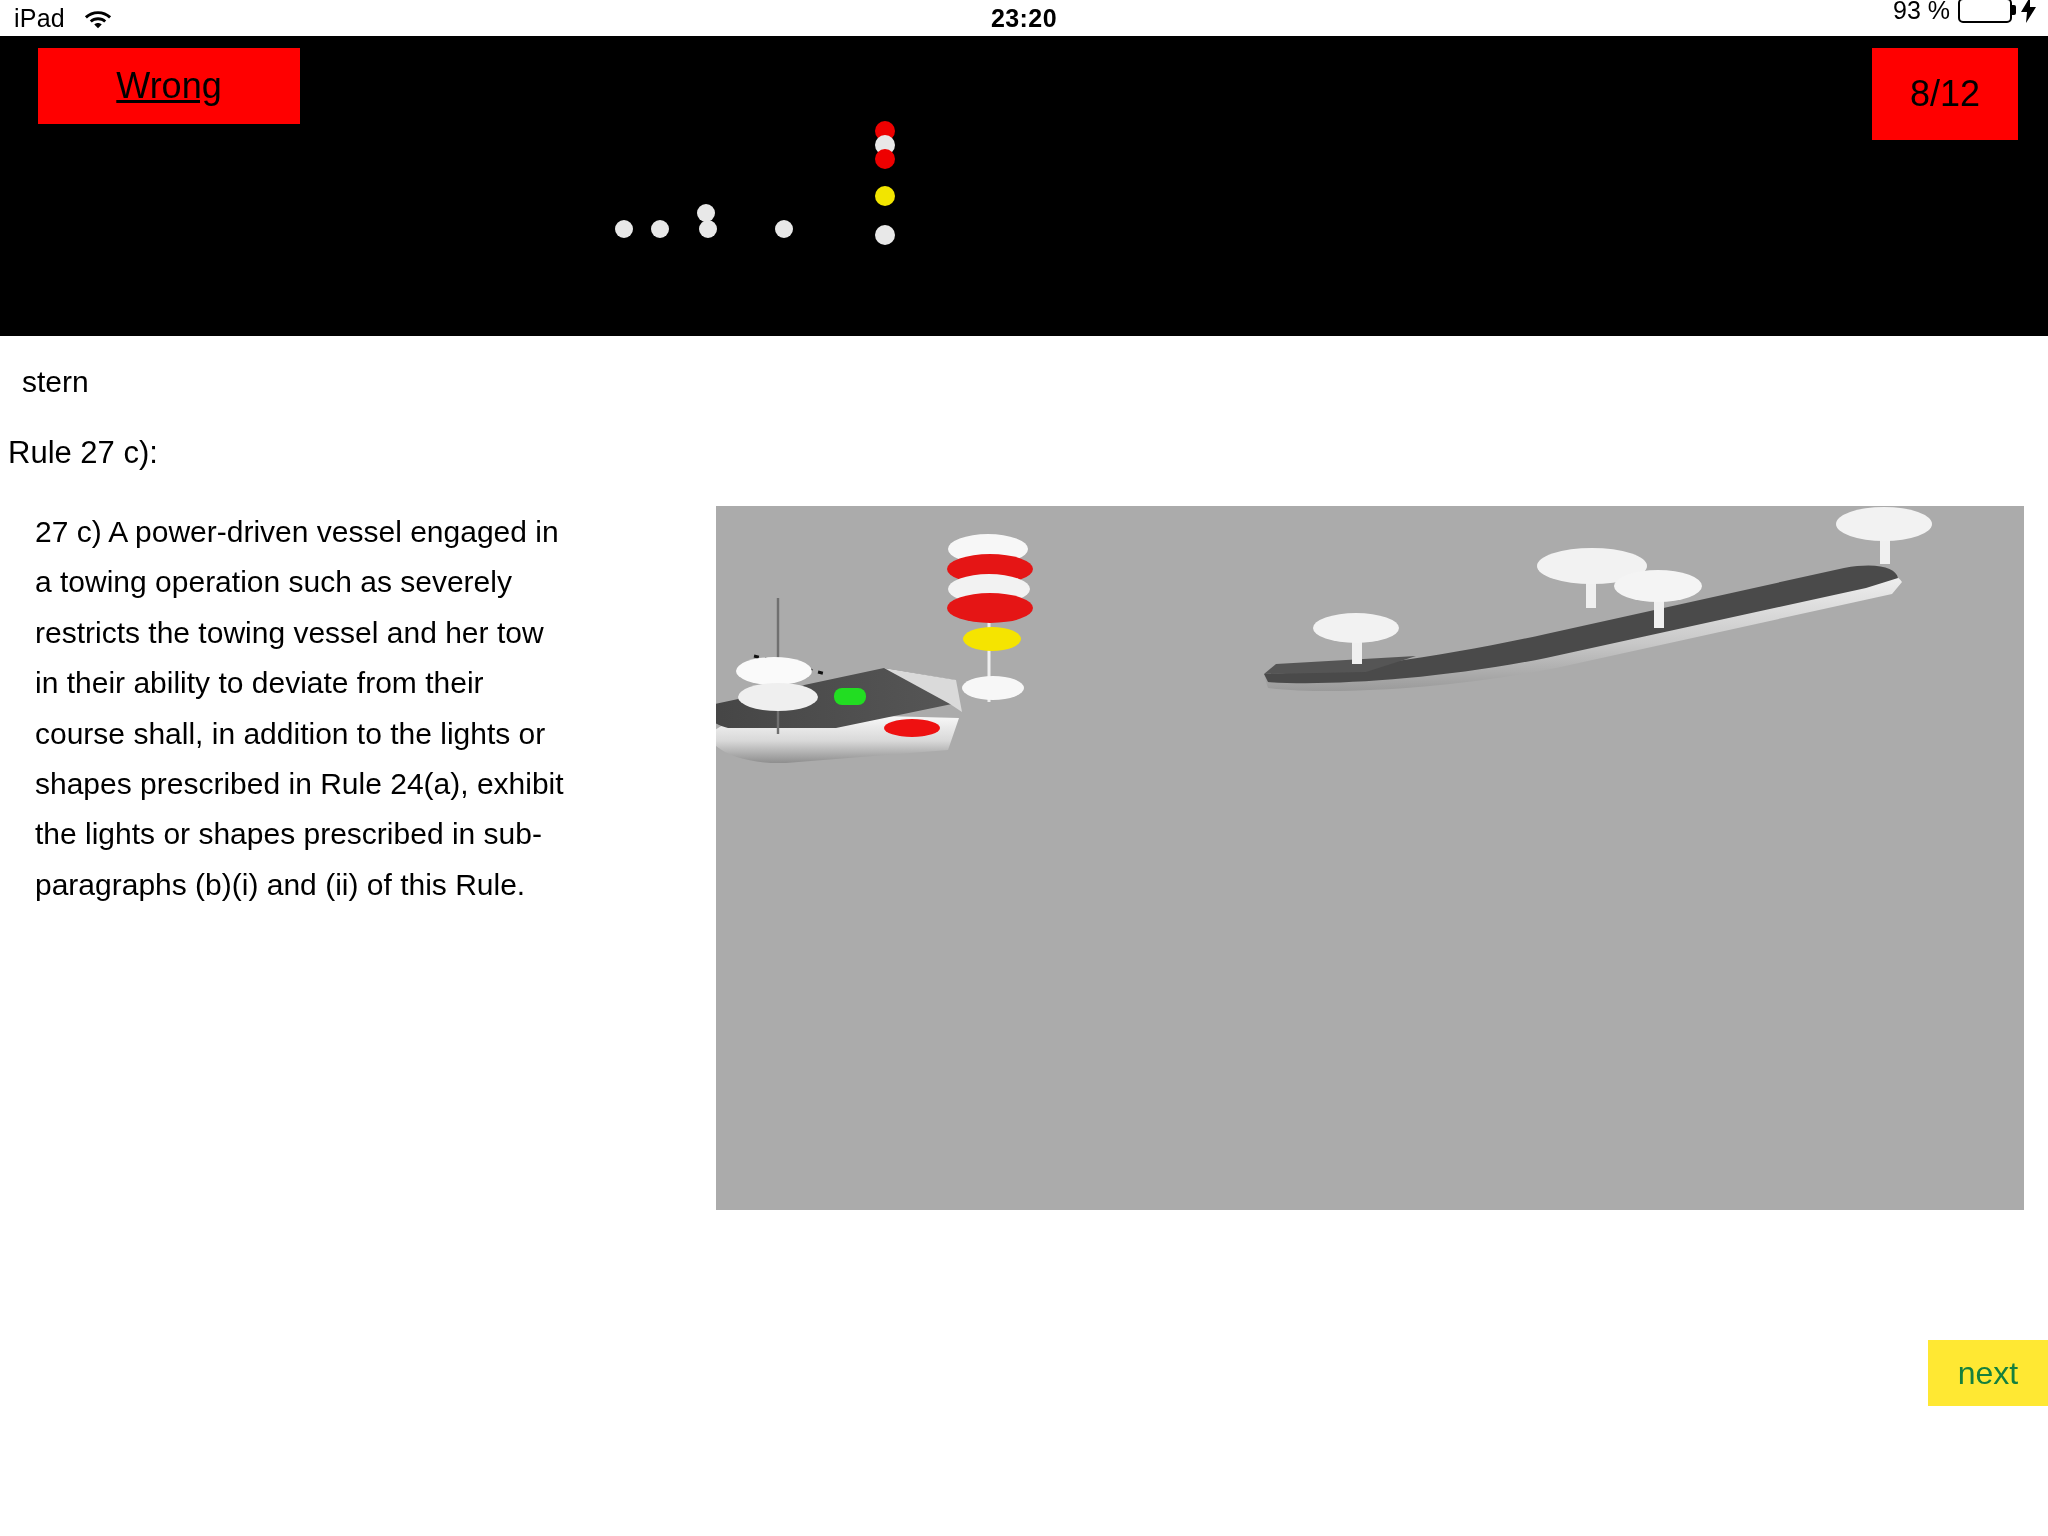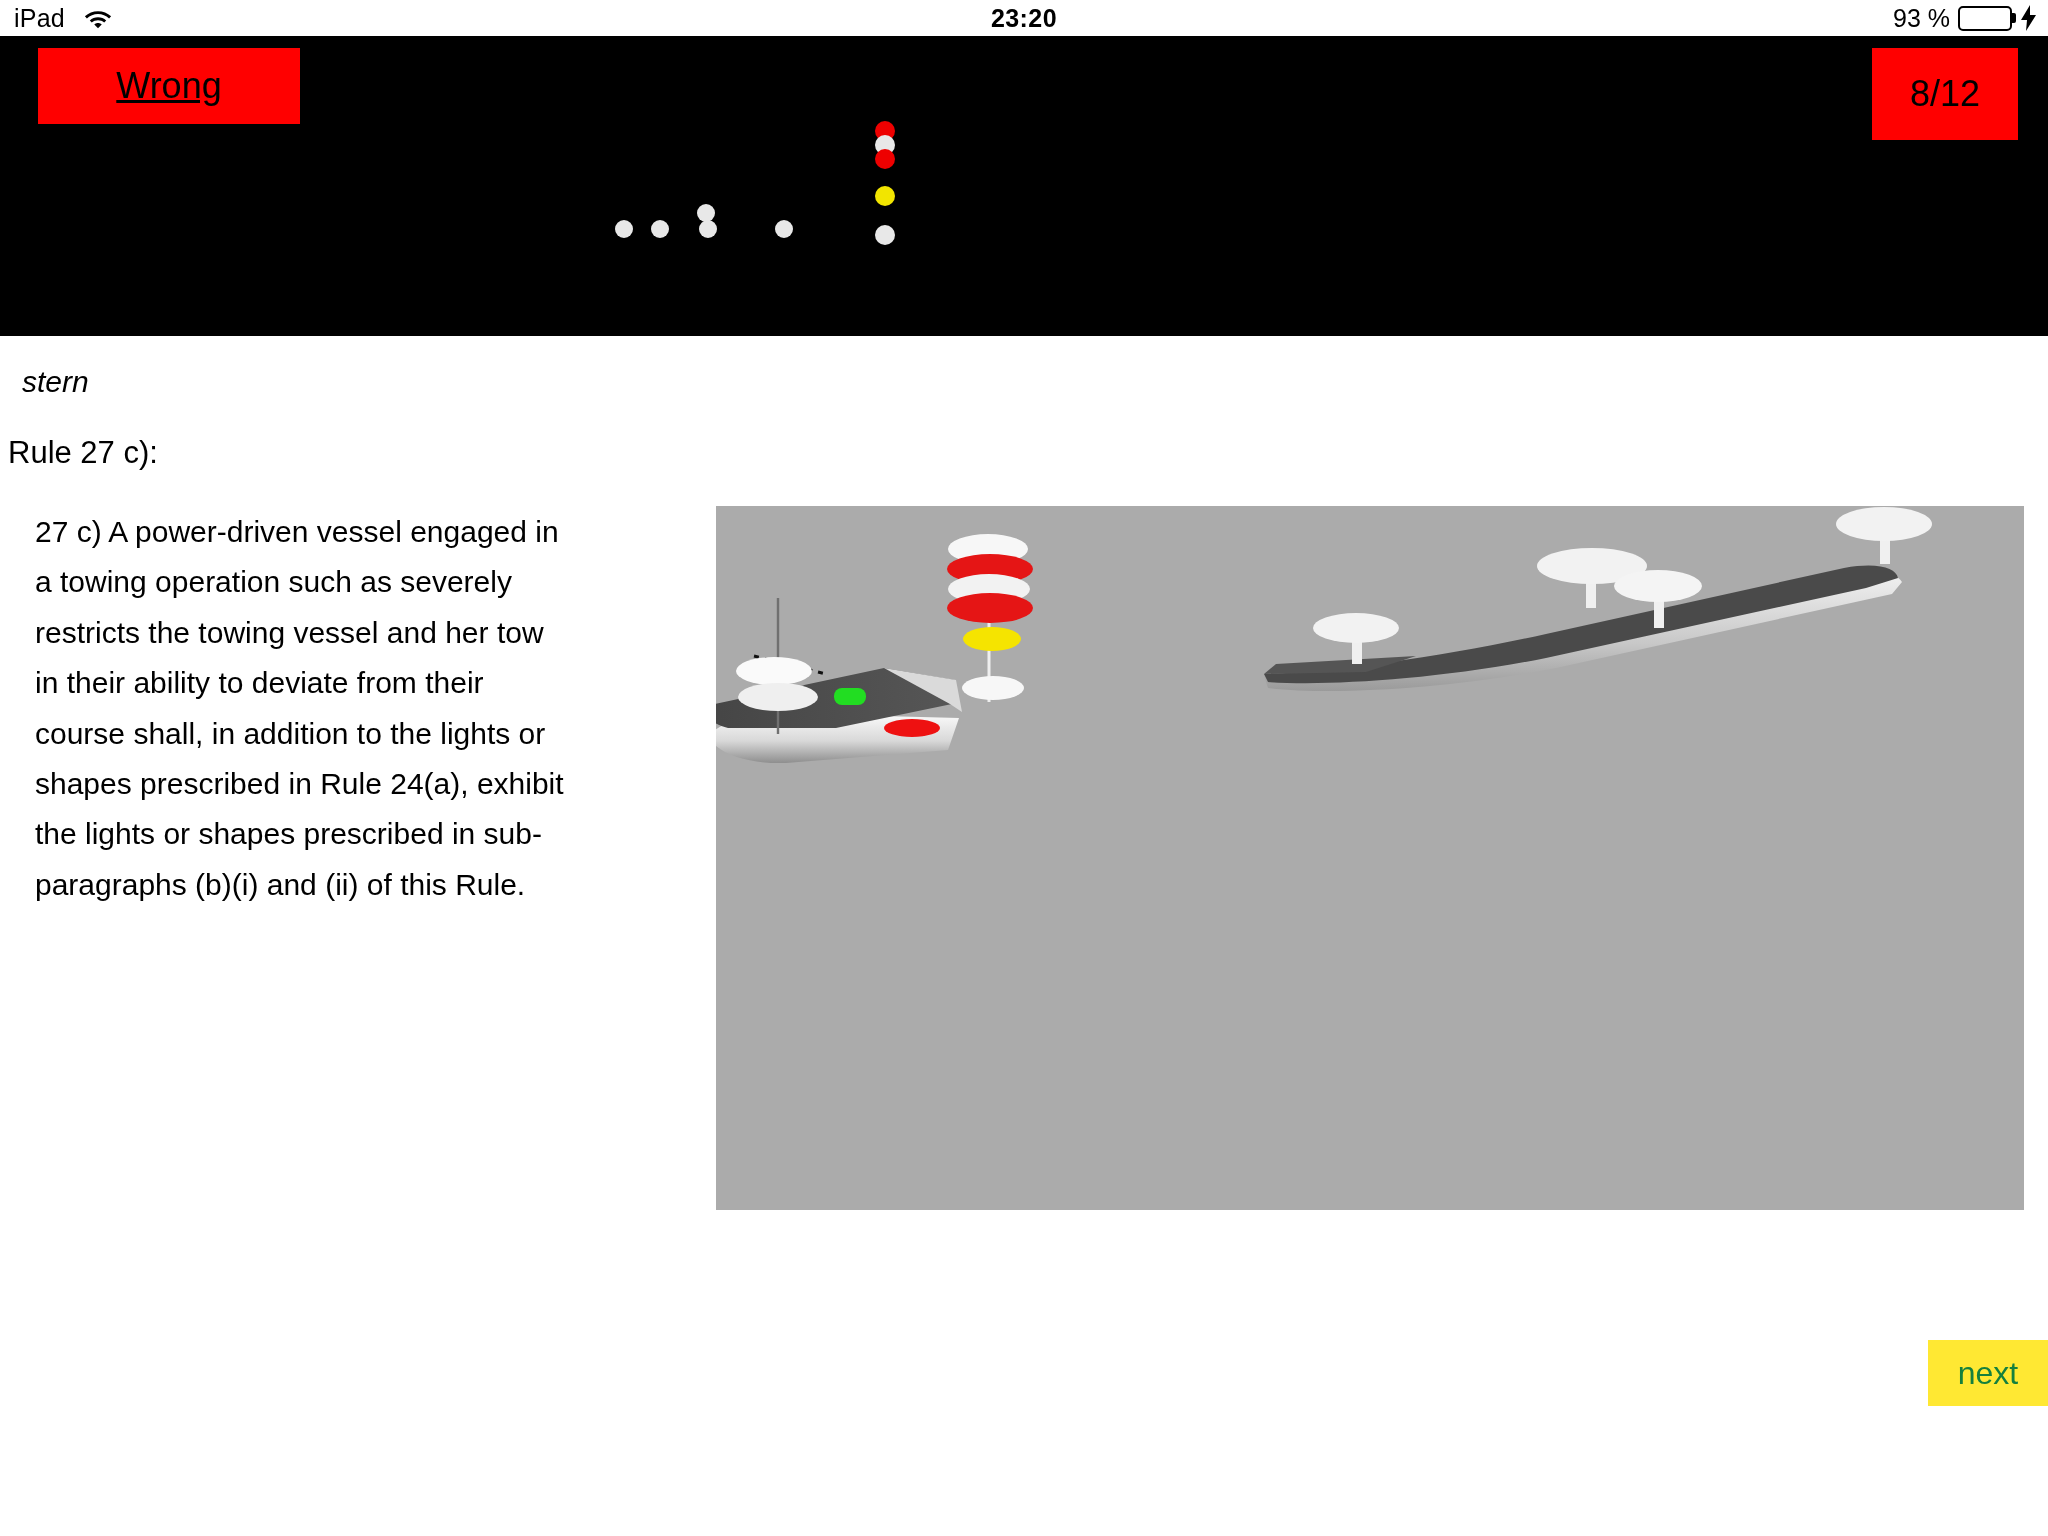--- a/index.html
+++ b/index.html
@@ -19,21 +19,21 @@
   }
   .sb-left { position: absolute; left: 14px; top: 0; height: 36px;
              display: flex; align-items: center; gap: 18px; }
   .sb-device { font-size: 25px; letter-spacing: .2px; }
   .wifi-icon { display: block; width: 30px; height: 22px; }
   .sb-clock {
     position: absolute; left: 0; top: 0; width: 2048px; height: 36px;
     display: flex; align-items: center; justify-content: center;
     font-size: 25px; font-weight: 700; letter-spacing: .4px; border-radius: 13px;
   }
-  .sb-right { position: absolute; right: 10px; top: 8px; height: 20px;
+  .sb-right { position: absolute; right: 10px; top: 0; height: 20px;
               display: flex; align-items: center; gap: 8px; }
   .sb-batt-pct { font-size: 25px; }
   .batt {
     position: relative; width: 54px; height: 25px;
     border: 2px solid #000; border-radius: 5px; padding: 2px;
   }
   .batt-fill { height: 100%; background: #4CD964; border-radius: 2px; }
   .batt-cap {
     position: absolute; right: -6px; top: 50%; transform: translateY(-50%);
     width: 4px; height: 10px; background: #000; border-radius: 0 2px 2px 0;
@@ -54,21 +54,21 @@
   .score-badge {
     position: absolute; right: 30px; top: 12px; width: 146px; height: 92px;
     background: #FF0000; color: #000000;
     display: flex; align-items: center; justify-content: center;
     font-size: 36px;
   }
   .lamp { position: absolute; border-radius: 50%; }
 
   
   .textcol { position: absolute; left: 0; top: 336px; width: 716px; }
-  .hint-stern { margin: 29px 0 0 22px; font-size: 30px; color: #000; font-style: italic; }
+  .hint-stern { margin: 29px 0 0 22px; font-size: 30px; color: #000; }
   .hint-block { margin: 50px 0 0 22px; font-size: 30px; color: #000; line-height: 1.2; }
   .hint-block div { white-space: nowrap; }
   .rule-title { margin: 36px 0 0 8px; font-size: 31px; color: #000; }
   .rule-body {
     margin: 36px 0 0 35px; width: 530px; font-size: 30px; color: #000;
     line-height: 1.68; text-align: left;
   }
 
   
   .scene {

